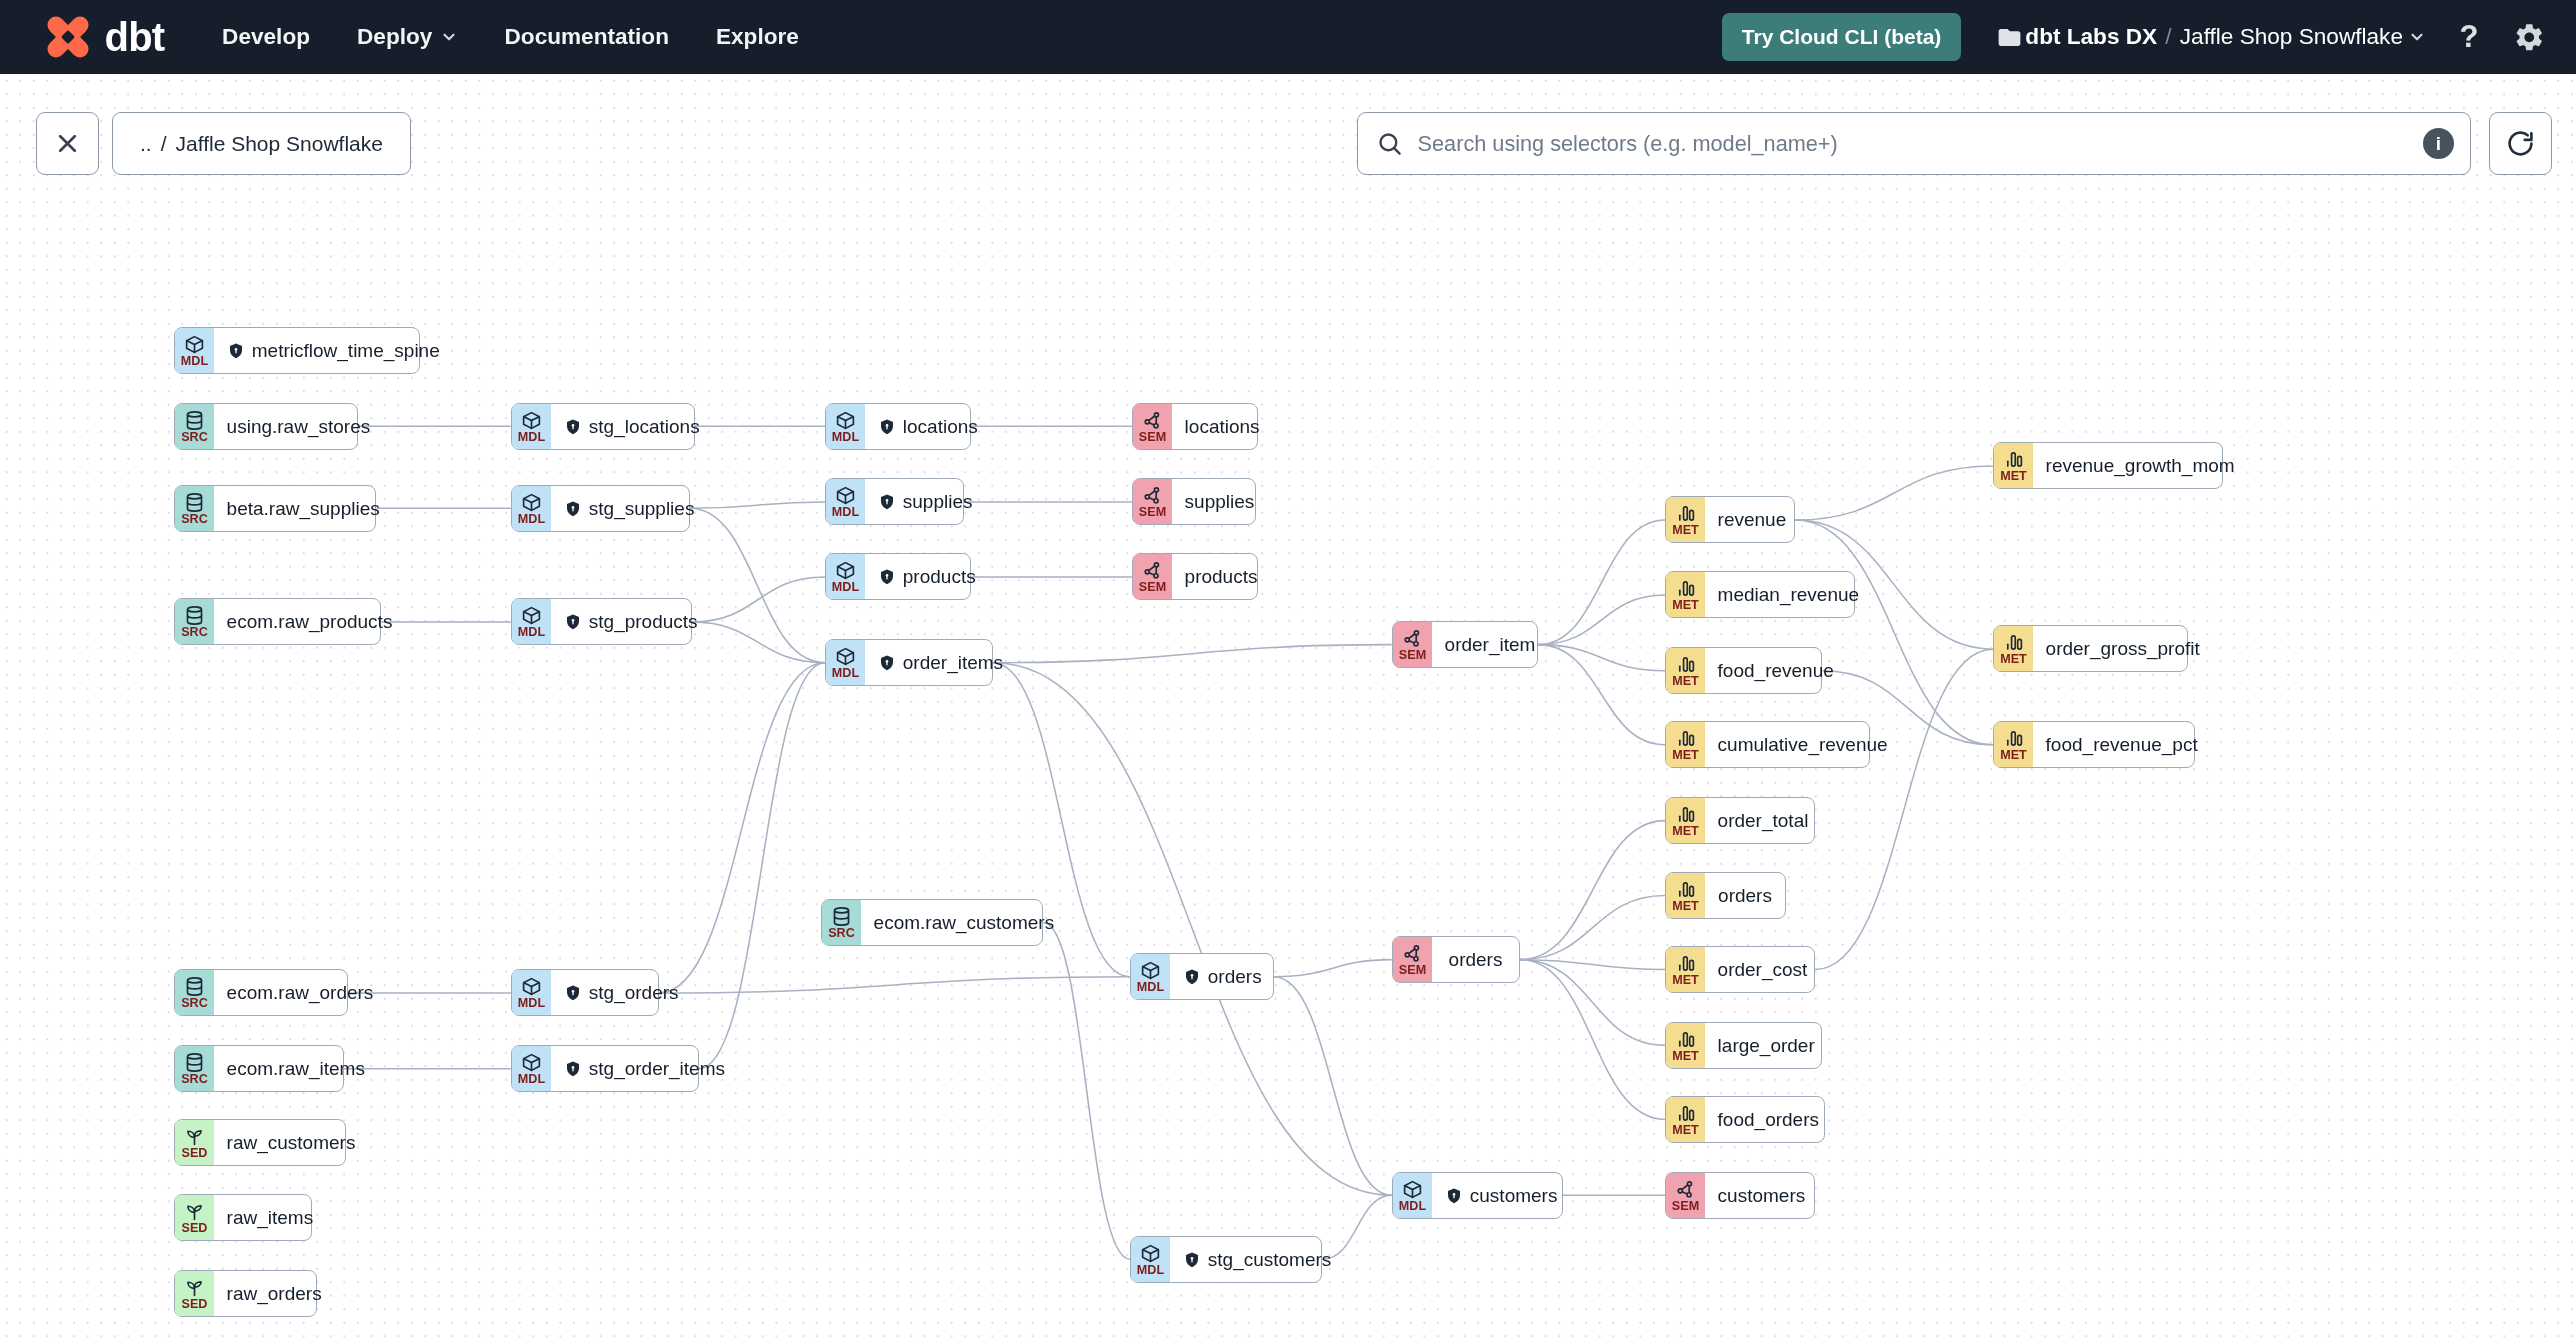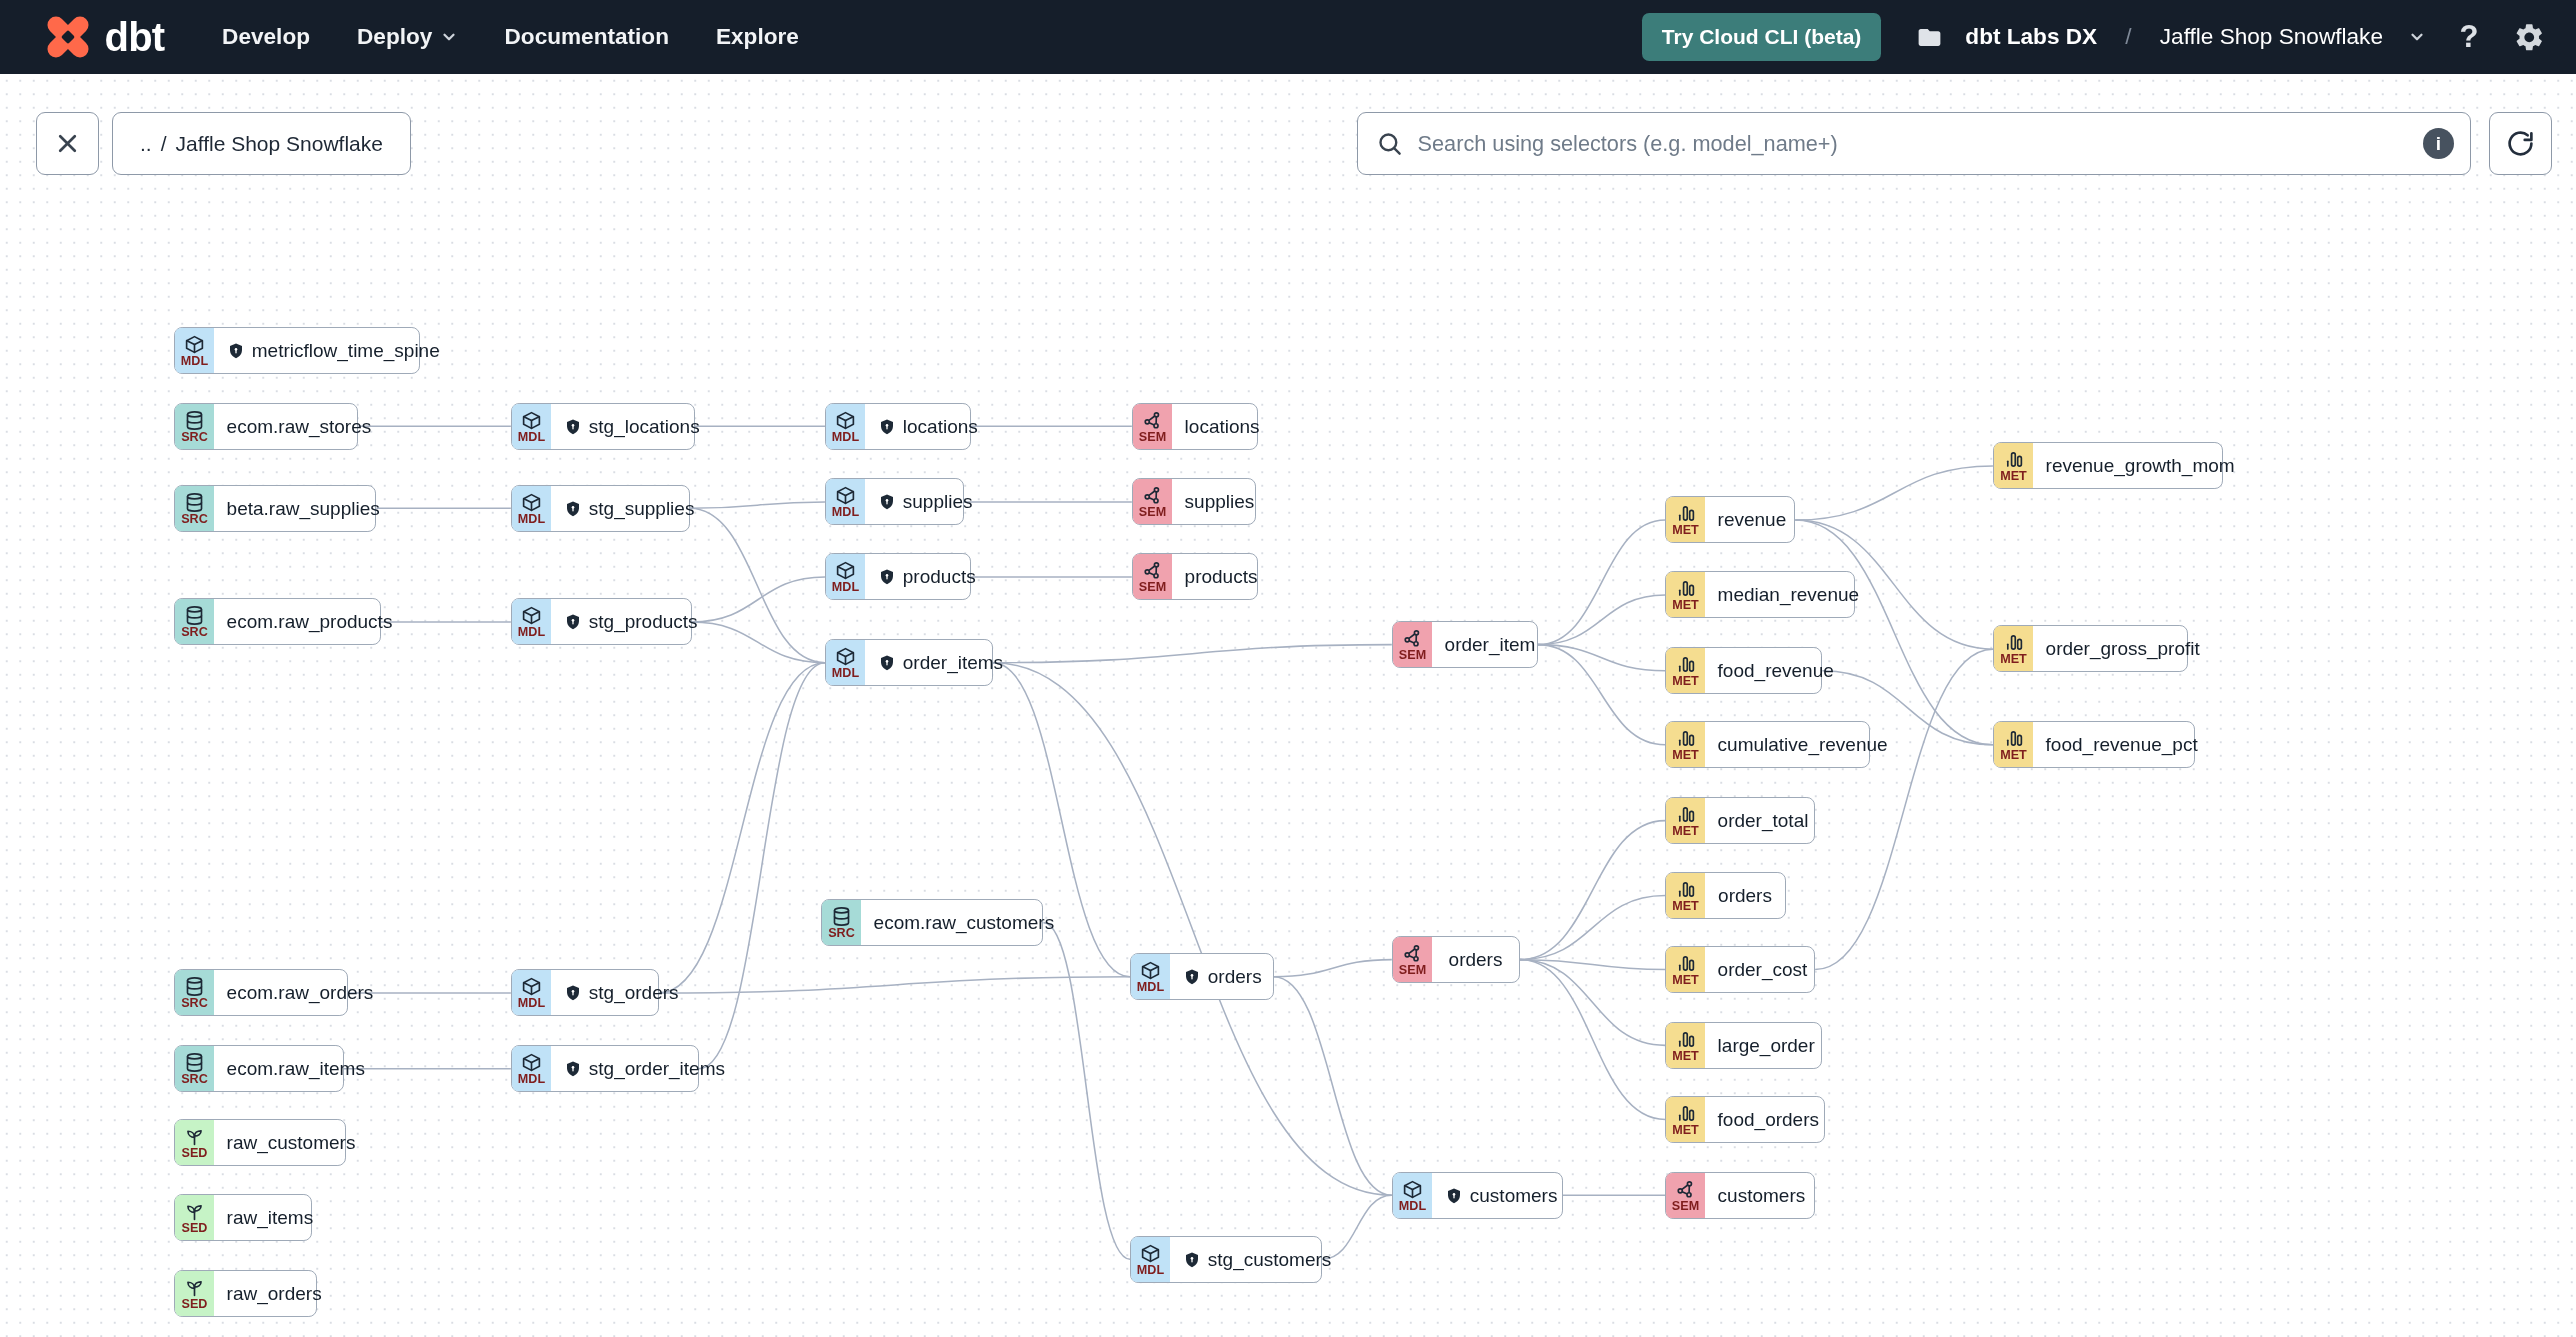--- a/index.html
+++ b/index.html
@@ -16,21 +16,21 @@
   .logo-mark .bar2{transform:translate(-50%,-50%) rotate(-45deg);}
   .logo-mark .diamond{position:absolute;left:50%;top:50%;width:10px;height:10px;background:#151e2a;
     transform:translate(-50%,-50%) rotate(45deg);border-radius:1.8px;}
   .logo-text{color:#fff;font-size:40px;font-weight:700;letter-spacing:-0.9px;margin-left:12.6px;}
   .nav-links{display:flex;align-items:center;gap:47px;margin-left:58px;}
   .nav-link{color:#f2f4f6;font-size:22.6px;font-weight:600;display:flex;align-items:center;gap:7.2px;cursor:pointer;}
   .nav-link svg{width:18px;height:18px;color:#cdd3da;}
   .nav-right{margin-left:auto;display:flex;align-items:center;gap:34px;}
   .cta-btn{background:#3c7d7a;color:#fff;font-size:21px;font-weight:600;border:none;
     border-radius:7.2px;padding:11.7px 20px;font-family:inherit;cursor:pointer;}
-  .proj-crumb{display:flex;align-items:center;gap:21px;color:#fff;font-size:22.6px;text-align:right;}
+  .proj-crumb{display:flex;align-items:center;gap:1px;color:#fff;font-size:22.6px;text-align:right;}
   .proj-crumb .acct{font-weight:700;}
   .proj-crumb .sep{color:#7e8997;margin:0 7.2px;}
   .proj-crumb svg.folder{width:29px;height:29px;}
   .proj-crumb svg.chev{width:18px;height:18px;color:#cdd3da;margin-left:3.6px;}
   .help-q{color:#dde1e6;font-size:31px;font-weight:600;cursor:pointer;}
   .gear svg{width:32.5px;height:32.5px;display:block;cursor:pointer;}
 
   
   .canvas{position:absolute;left:0;top:74px;right:0;bottom:0;background:#fff;
     background-image:radial-gradient(#d9dde3 1.2px,transparent 1.3px);background-size:13.5px 13.5px;}
@@ -141,21 +141,21 @@
       <div class="gnode" style="left: 174px; top: 403px; width: 184px;">
         <span class="kpanel" style="background: rgb(166, 219, 215);">
           <svg viewBox="0 0 24 24" fill="none" stroke="#1d2936" stroke-width="1.9">
             <ellipse cx="12" cy="5" rx="8" ry="2.8"></ellipse>
             <path d="M4 5v14c0 1.55 3.58 2.8 8 2.8s8-1.25 8-2.8V5"></path>
             <path d="M4 12c0 1.55 3.58 2.8 8 2.8s8-1.25 8-2.8"></path>
           </svg>
           <span class="klabel">SRC</span>
         </span>
         <span class="nname">
-          <span>ecom.raw_stores</span>
+          <span>using.raw_stores</span>
         </span>
       </div>
       <div class="gnode" style="left: 174px; top: 485px; width: 202px;">
         <span class="kpanel" style="background: rgb(166, 219, 215);">
           <svg viewBox="0 0 24 24" fill="none" stroke="#1d2936" stroke-width="1.9">
             <ellipse cx="12" cy="5" rx="8" ry="2.8"></ellipse>
             <path d="M4 5v14c0 1.55 3.58 2.8 8 2.8s8-1.25 8-2.8V5"></path>
             <path d="M4 12c0 1.55 3.58 2.8 8 2.8s8-1.25 8-2.8"></path>
           </svg>
           <span class="klabel">SRC</span>

